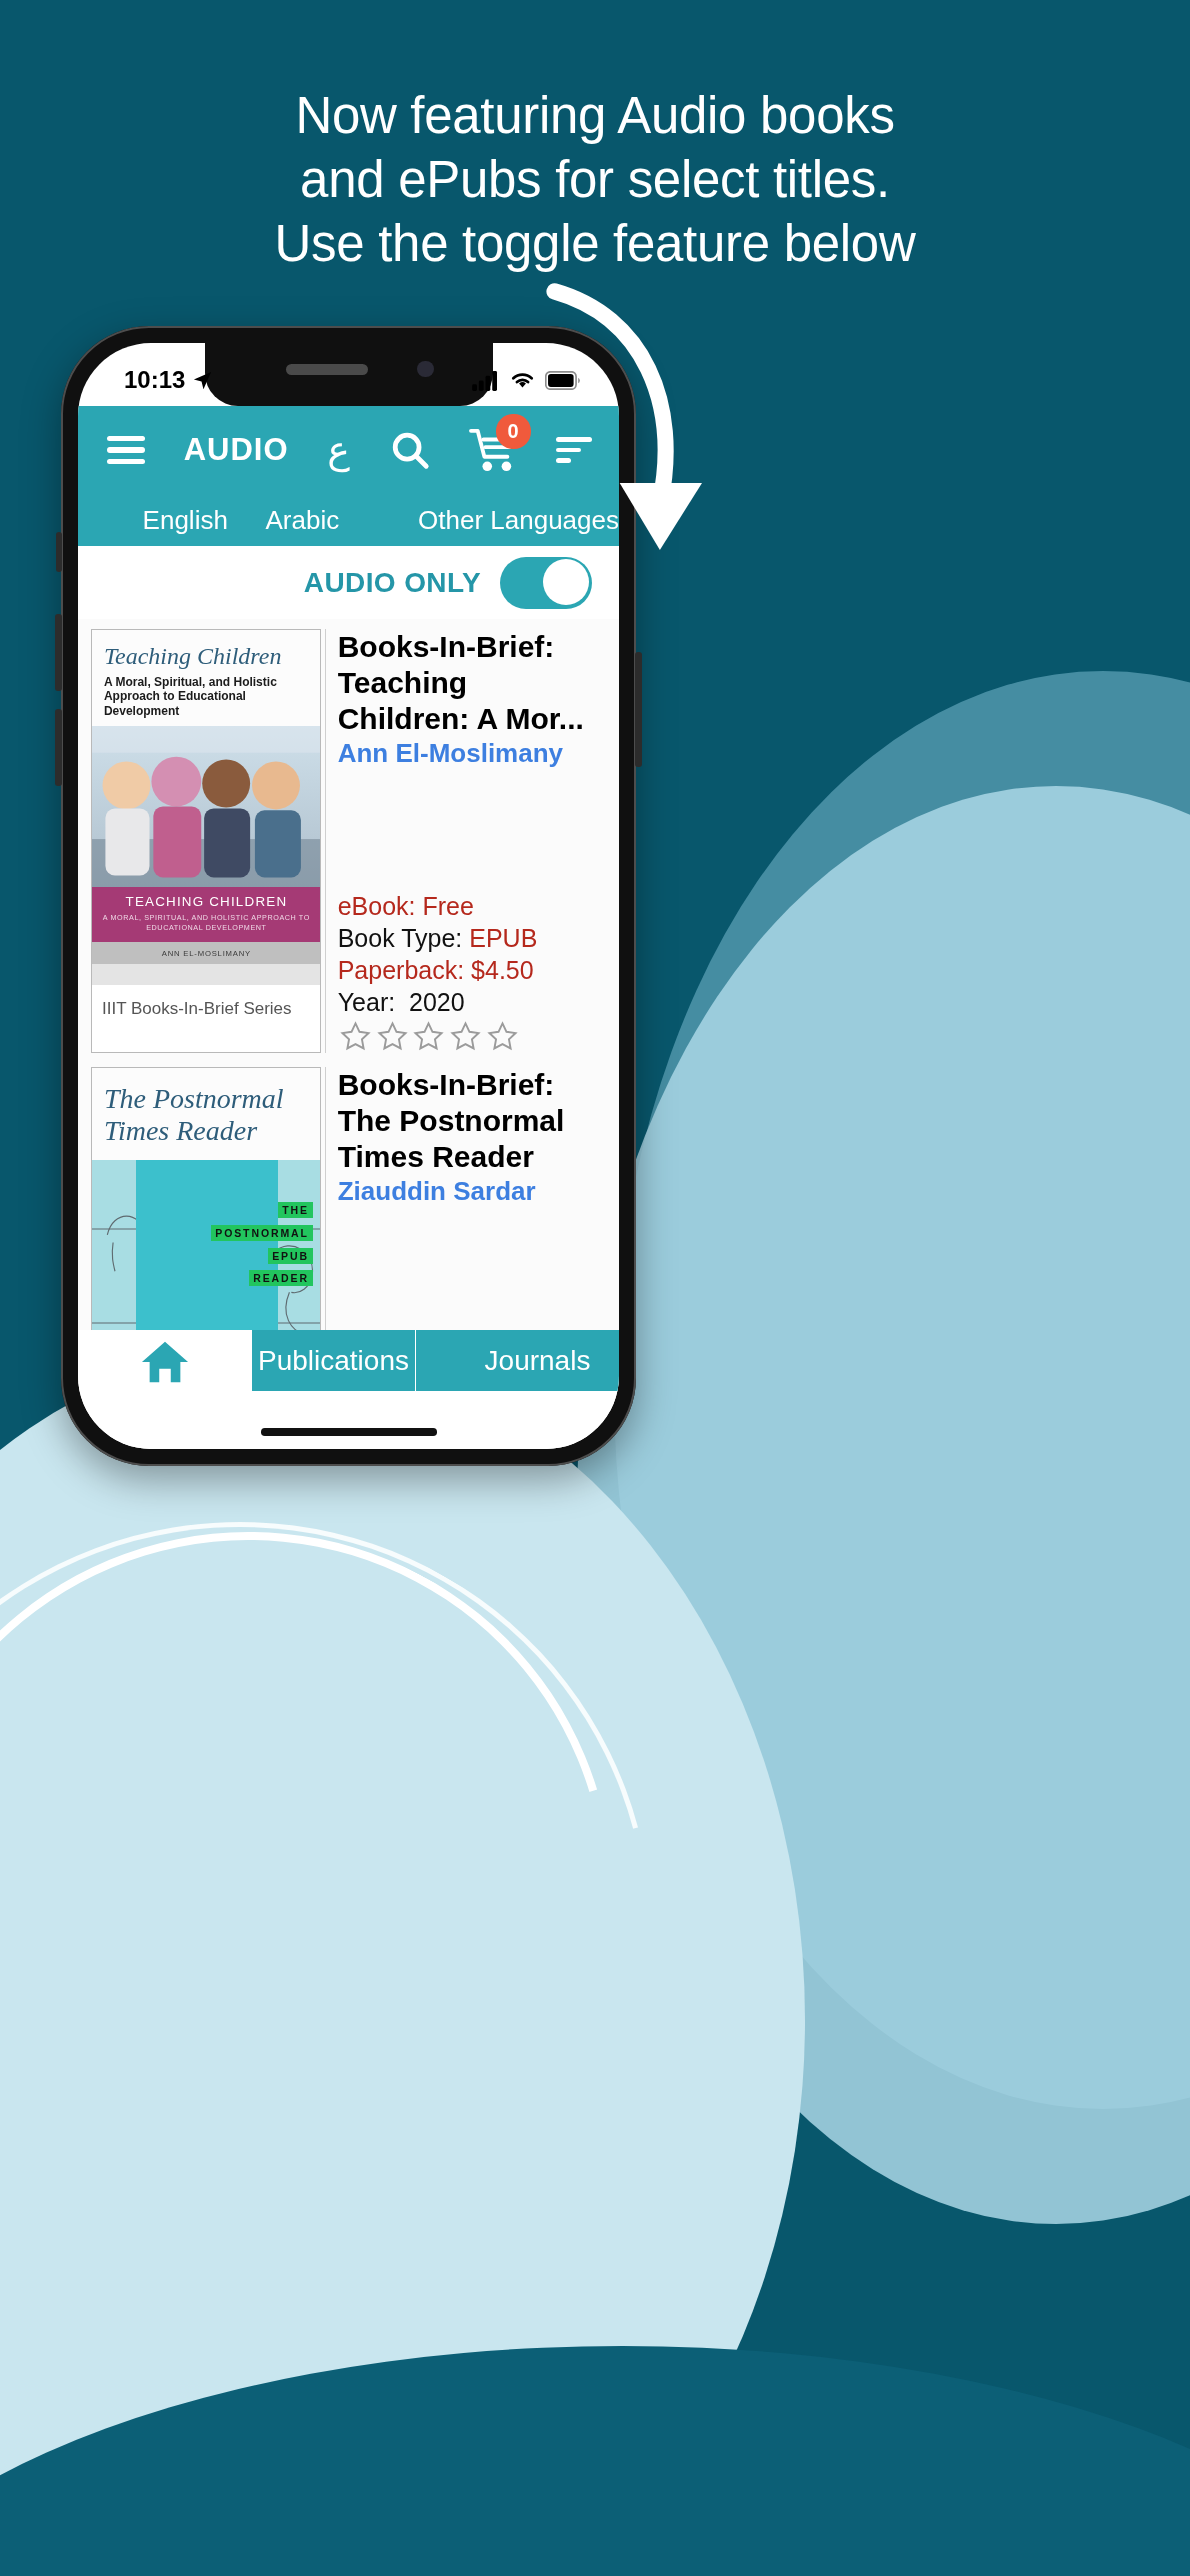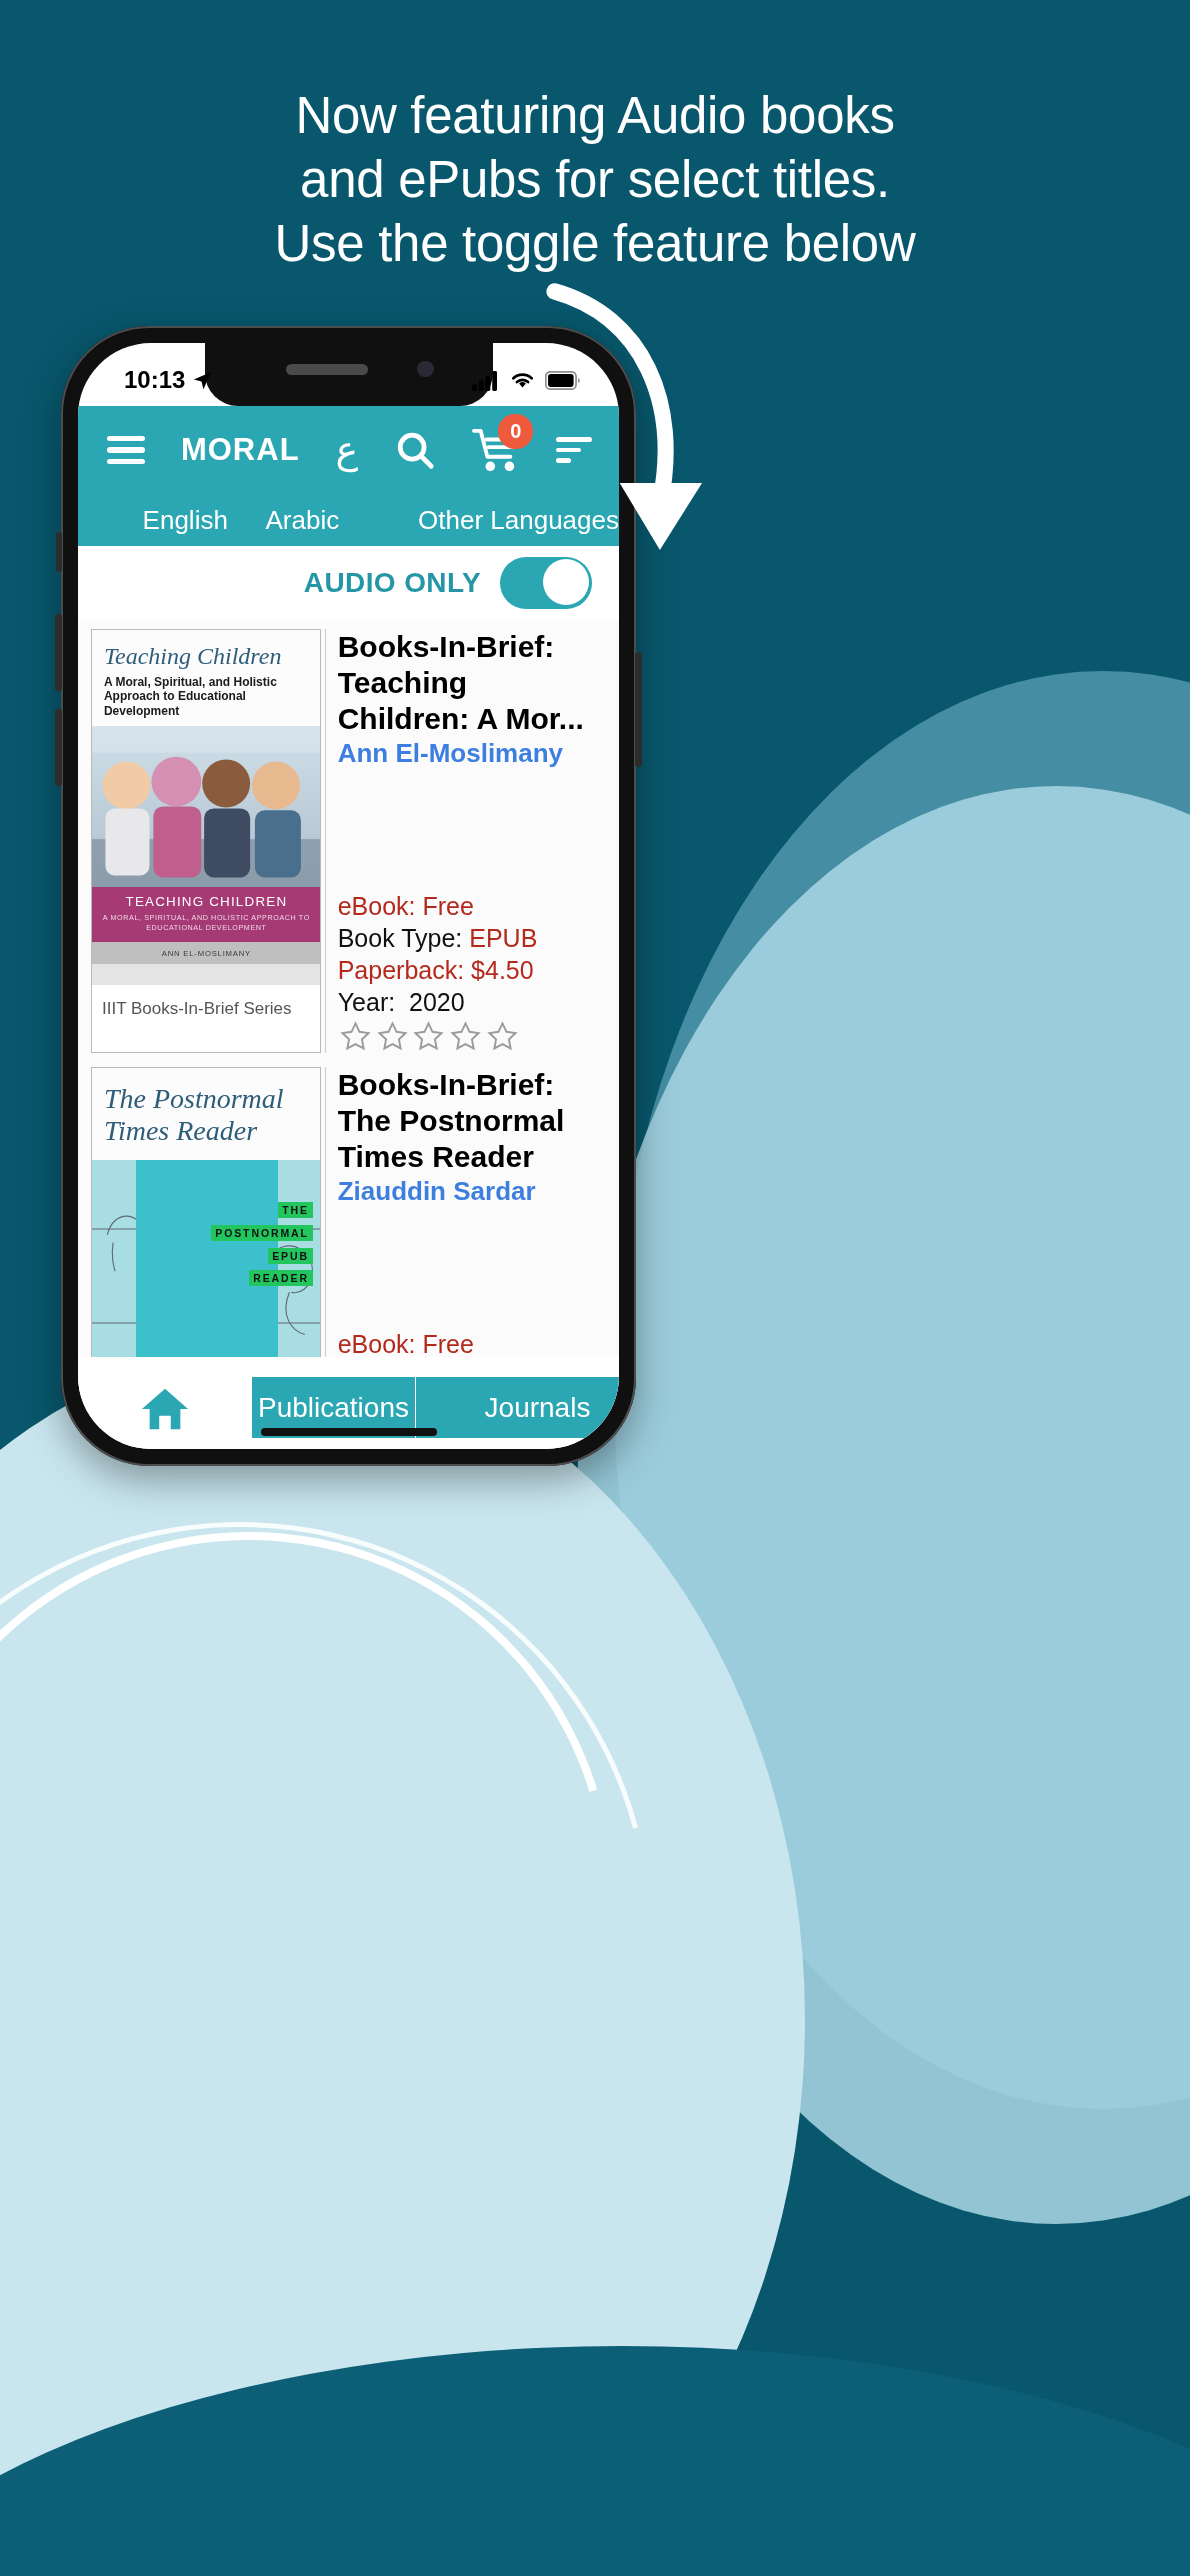--- a/index.html
+++ b/index.html
@@ -227,21 +227,21 @@
   .c2-center { position:absolute; left:44px; top:0; width:142px; height:257px; background:#3cc0cc; }
   .c2-stack { position:absolute; right:7.7px; top:40px; text-align:right; }
   .c2-word {
     display:inline-block; background:#22c55e; color:#111;
     font-size:10.5px; font-weight:700; letter-spacing:1.9px;
     padding:1.9px 3.8px; margin-bottom:4.8px;
   }
 
   
   .bottomnav {
-    position:absolute; left:0; right:0; bottom:0; height:72px;
+    position:absolute; left:0; right:0; bottom:0; height:119px;
     background:#fff; display:flex; align-items:flex-start; z-index:16;
   }
   .bn-home { width:174px; display:flex; align-items:center; justify-content:center; padding-top:7.7px; }
   .bn-btn {
     flex:1; height:61px; background:#2ba6b3; color:#fff;
     display:flex; align-items:center; justify-content:center;
     font-size:28px;
   }
   .bn-btn + .bn-btn { border-left:1.9px solid #fff;padding-left:40px; }
   .home-indicator {
@@ -318,21 +318,21 @@
 
     <div class="app-header">
       <div class="nav-row">
         <div class="nav-icon">
           <div class="burger">
             <span></span>
               <span></span>
               <span></span>
           </div>
         </div>
-        <div class="brand">MORAL</div>
+        <div class="brand">AUDIO</div>
         <div class="nav-icon arabic-ayn">ع</div>
         <div class="nav-icon">
           <svg width="42" height="42" viewBox="0 0 44 44">
             <circle cx="19" cy="19" r="12.5" fill="none" stroke="#fff" stroke-width="5"></circle>
             <line x1="28" y1="28" x2="39" y2="39" stroke="#fff" stroke-width="5" stroke-linecap="round"></line>
           </svg>
         </div>
         <div class="nav-icon cart-wrap">
           <svg width="48" height="46" viewBox="0 0 50 48">
             <path d="M2 4 h7 l7 27 h24" fill="none" stroke="#fff" stroke-width="4" stroke-linecap="round" stroke-linejoin="round"></path>

